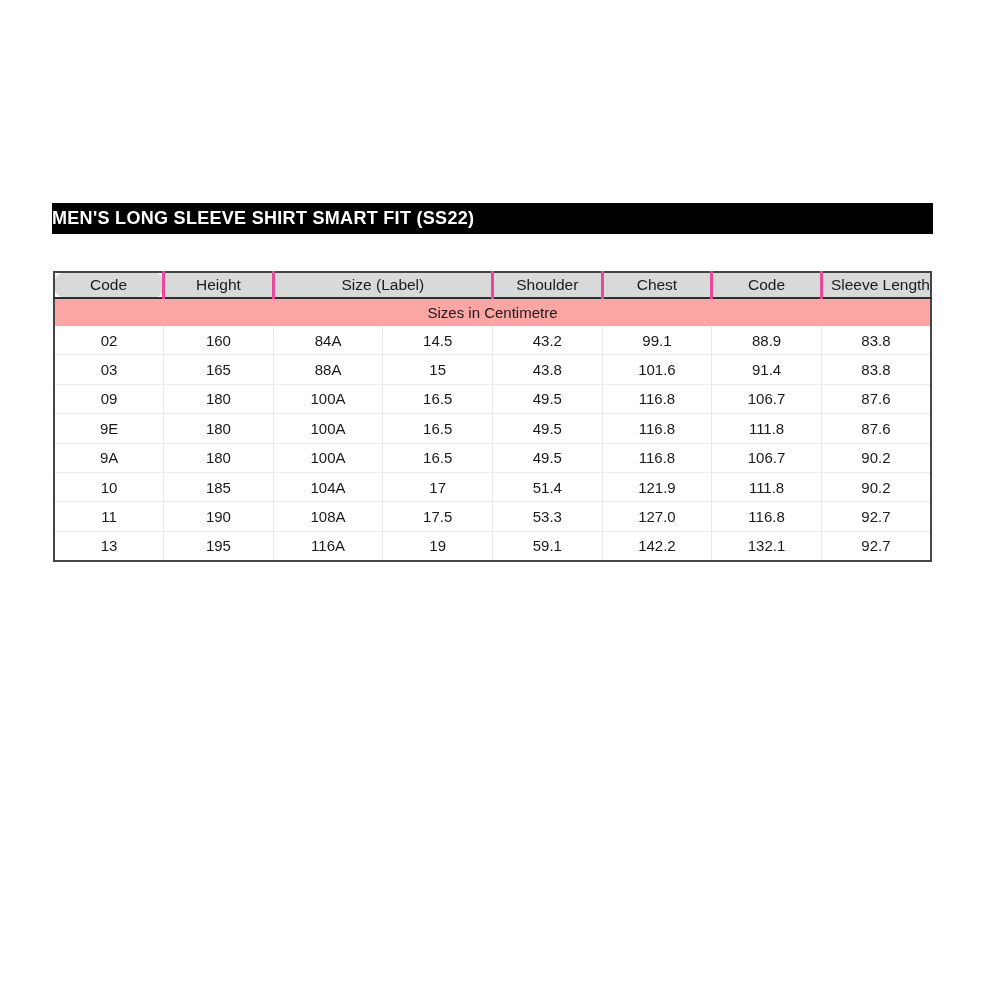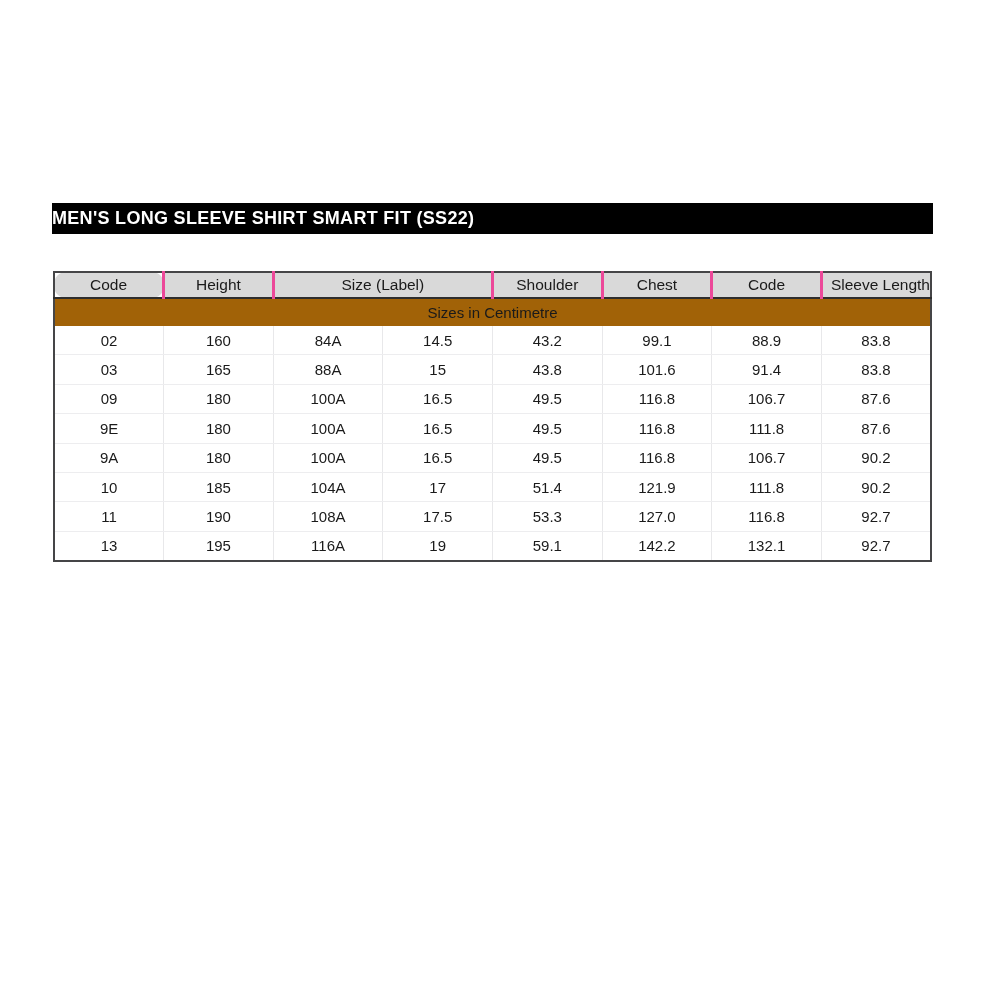--- a/index.html
+++ b/index.html
@@ -41,21 +41,21 @@
     border: 2px solid #454547;
   }
 
   table.size-chart col { width: 12.5%; }
 
   td.caption-cell {
     height: 27px;
     text-align: center;
     vertical-align: middle;
     font-size: 15px;
-    background: #a16207;
+    background: #fca5a5;
     border-bottom: 2px solid #2e2e2e;
     padding: 0;
   }
 
   thead th {
     height: 24px;
     background: #d9d9d9;
     font-weight: normal;
     font-size: 15.5px;
     text-align: center;

